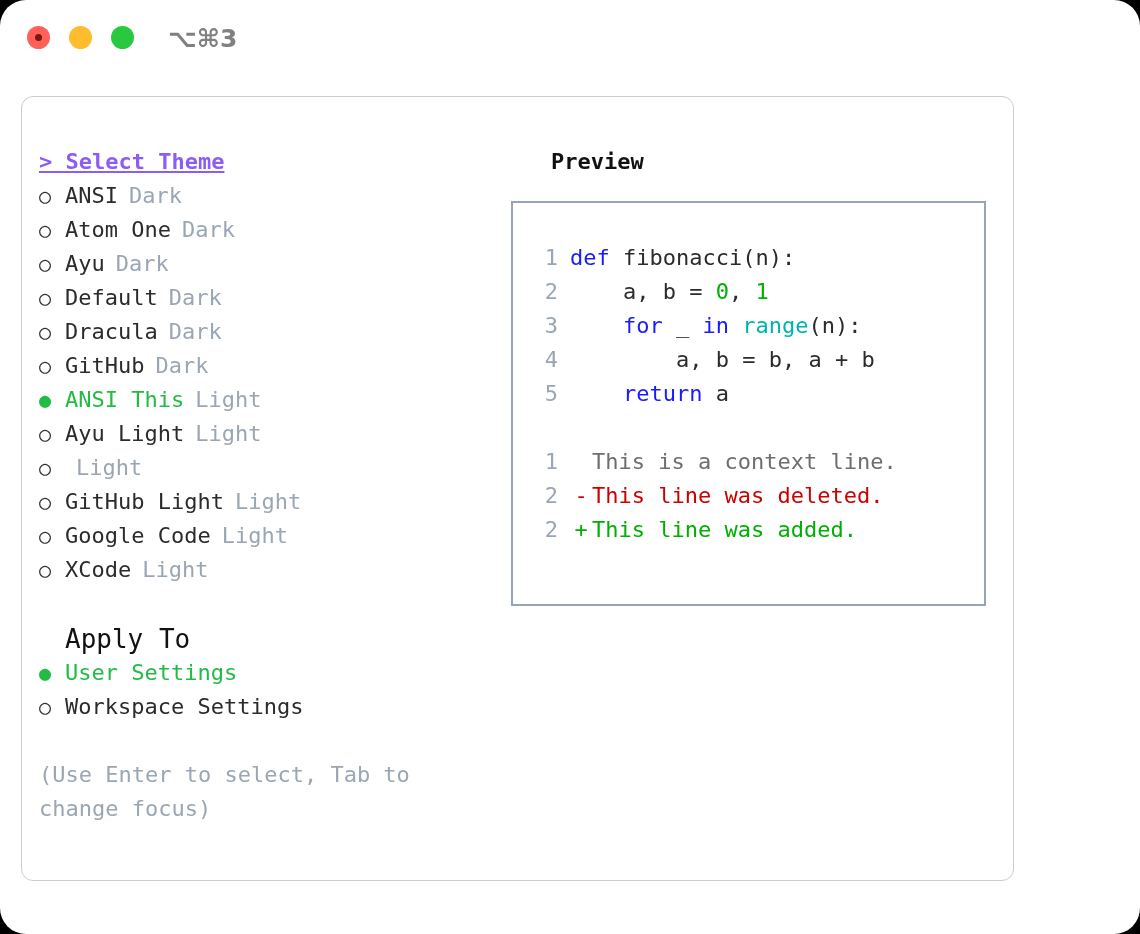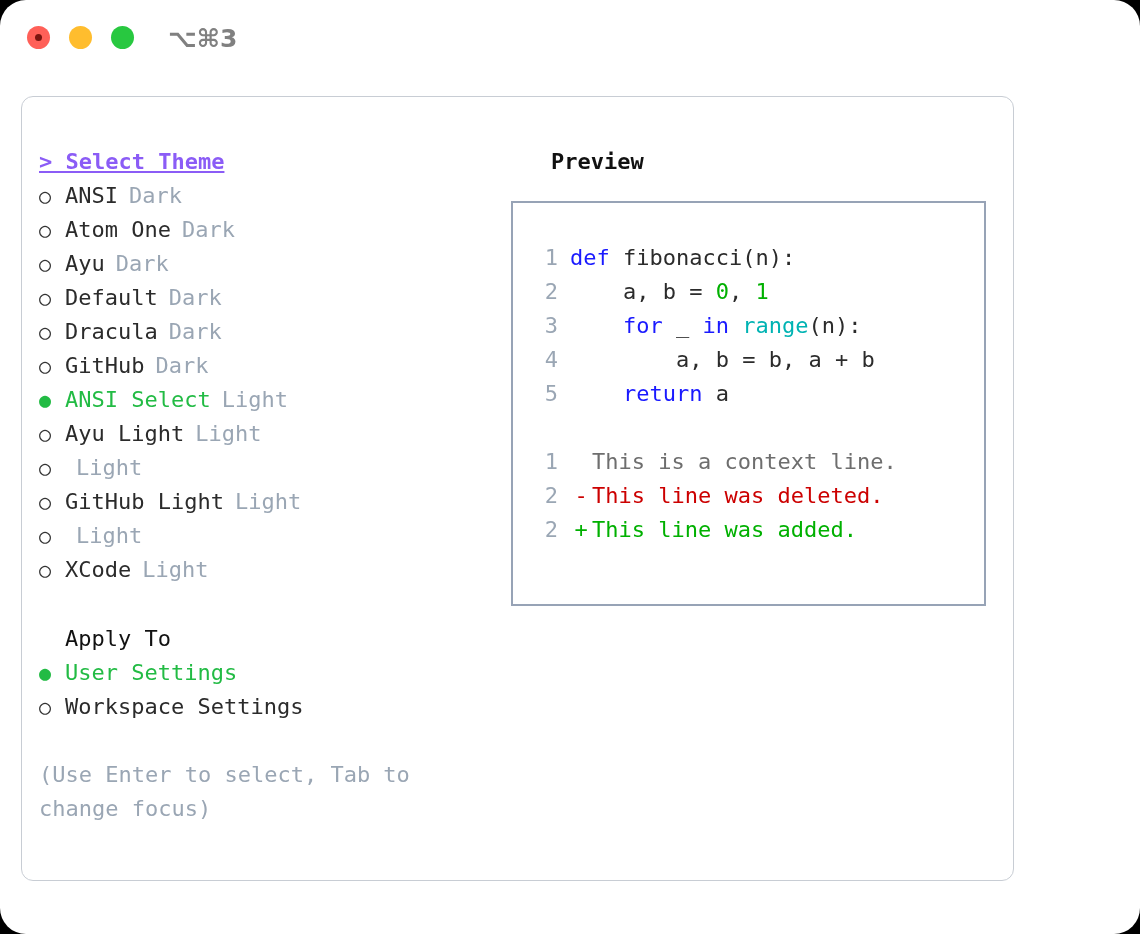--- a/index.html
+++ b/index.html
@@ -135,21 +135,21 @@
   }
   .opt-row.selected .opt-label { color: #22bb44; }
   .opt-tag {
     color: #9aa6b4;
     margin-left: 11px;
   }
   .opt-row.selected .opt-tag { color: #9aa6b4; }
 
   .apply-block { margin-top: 35px; }
   .apply-title {
-    font-size: 22px;
+    font-size: 26px;
     color: #111111;
     line-height: 34px;
     padding-left: 26px;
     white-space: pre;
   }
 
   .hint {
     margin-top: 34px;
     font-size: 22px;
     line-height: 34px;
@@ -236,25 +236,25 @@
       <div class="left-col">
         <div class="section-head">&gt; Select Theme</div>
 
         <ul class="theme-list" id="theme-list">
             <li class="opt-row"><span class="opt-marker">○</span><span class="opt-label">ANSI</span><span class="opt-tag">Dark</span></li>
             <li class="opt-row"><span class="opt-marker">○</span><span class="opt-label">Atom One</span><span class="opt-tag">Dark</span></li>
             <li class="opt-row"><span class="opt-marker">○</span><span class="opt-label">Ayu</span><span class="opt-tag">Dark</span></li>
             <li class="opt-row"><span class="opt-marker">○</span><span class="opt-label">Default</span><span class="opt-tag">Dark</span></li>
             <li class="opt-row"><span class="opt-marker">○</span><span class="opt-label">Dracula</span><span class="opt-tag">Dark</span></li>
             <li class="opt-row"><span class="opt-marker">○</span><span class="opt-label">GitHub</span><span class="opt-tag">Dark</span></li>
-            <li class="opt-row selected"><span class="opt-marker">●</span><span class="opt-label">ANSI Select</span><span class="opt-tag">Light</span></li>
+            <li class="opt-row selected"><span class="opt-marker">●</span><span class="opt-label">ANSI This</span><span class="opt-tag">Light</span></li>
             <li class="opt-row"><span class="opt-marker">○</span><span class="opt-label">Ayu Light</span><span class="opt-tag">Light</span></li>
             <li class="opt-row"><span class="opt-marker">○</span><span class="opt-tag">Light</span></li>
             <li class="opt-row"><span class="opt-marker">○</span><span class="opt-label">GitHub Light</span><span class="opt-tag">Light</span></li>
-            <li class="opt-row"><span class="opt-marker">○</span><span class="opt-tag">Light</span></li>
+            <li class="opt-row"><span class="opt-marker">○</span><span class="opt-label">Google Code</span><span class="opt-tag">Light</span></li>
             <li class="opt-row"><span class="opt-marker">○</span><span class="opt-label">XCode</span><span class="opt-tag">Light</span></li>
           </ul>
 
         <div class="apply-block">
           <div class="apply-title">Apply To</div>
           <ul class="apply-list" id="apply-list">
               <li class="opt-row selected"><span class="opt-marker">●</span><span class="opt-label">User Settings</span></li>
               <li class="opt-row"><span class="opt-marker">○</span><span class="opt-label">Workspace Settings</span></li>
             </ul>
         </div>

